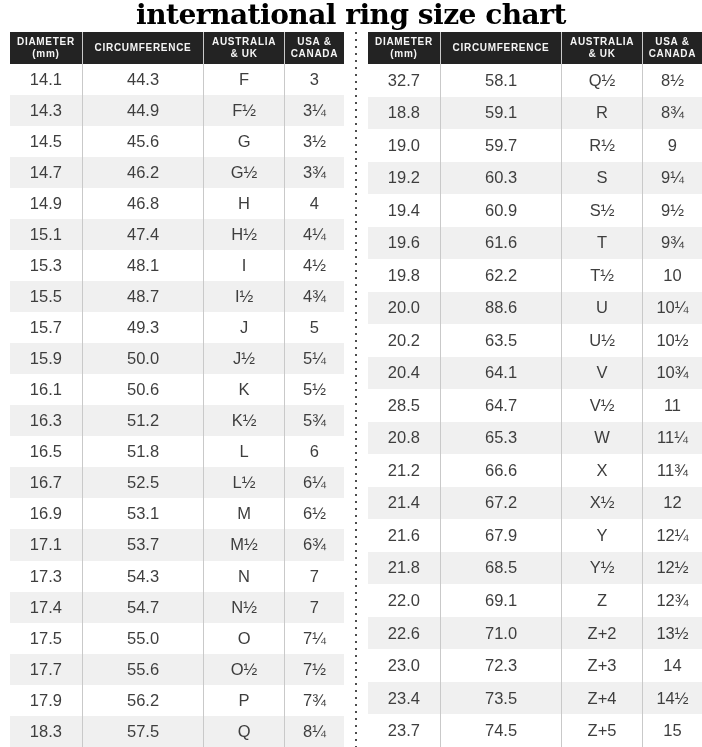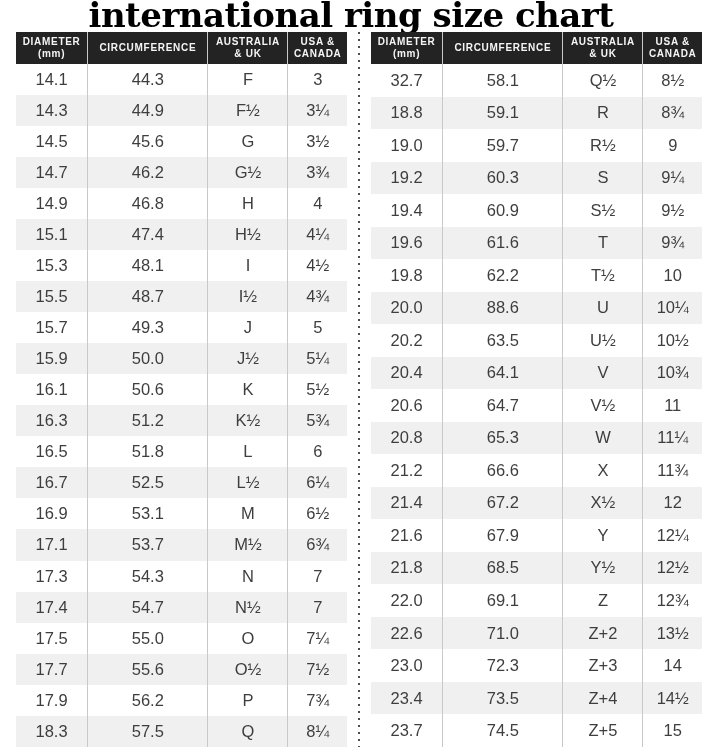--- a/index.html
+++ b/index.html
@@ -2,34 +2,34 @@
 <html style="--title_color: #000000; --header_bg: #232323; --header_text: #f5f5f5; --row_alt_bg: #f0f0f0; --cell_text: #3e3e3e; --grid_line: #c9c9c9; --dot_color: #4d4d4d;"><head>
 <meta charset="utf-8">
 <style>
   * { margin:0; padding:0; box-sizing:border-box; }
   html, body { width:702px; height:747px; background:#ffffff; overflow:hidden; }
   body { font-family:"Liberation Sans", sans-serif; }
 
   .page-title {
     font-family:"DejaVu Serif", serif;
     font-weight:700;
-    font-size:34px;
+    font-size:28px;
     line-height:30px;
     height:32px;
     text-align:center;
     letter-spacing:-0.5px;
     color:var(--title_color, #000);
     white-space:nowrap;
   }
 
   .tables {
     display:flex;
     align-items:stretch;
     height:715px;
-    padding-left:16px;
+    padding-left:10px;
   }
 
   table.ring-table {
     border-collapse:collapse;
     table-layout:fixed;
     flex:1 1 0;
     height:715px;
   }
 
   th {
@@ -313,21 +313,21 @@
           <td>U½</td>
           <td>10½</td>
         </tr>
         <tr>
           <td>20.4</td>
           <td>64.1</td>
           <td>V</td>
           <td>10¾</td>
         </tr>
         <tr>
-          <td>20.6</td>
+          <td>28.5</td>
           <td>64.7</td>
           <td>V½</td>
           <td>11</td>
         </tr>
         <tr>
           <td>20.8</td>
           <td>65.3</td>
           <td>W</td>
           <td>11¼</td>
         </tr>

